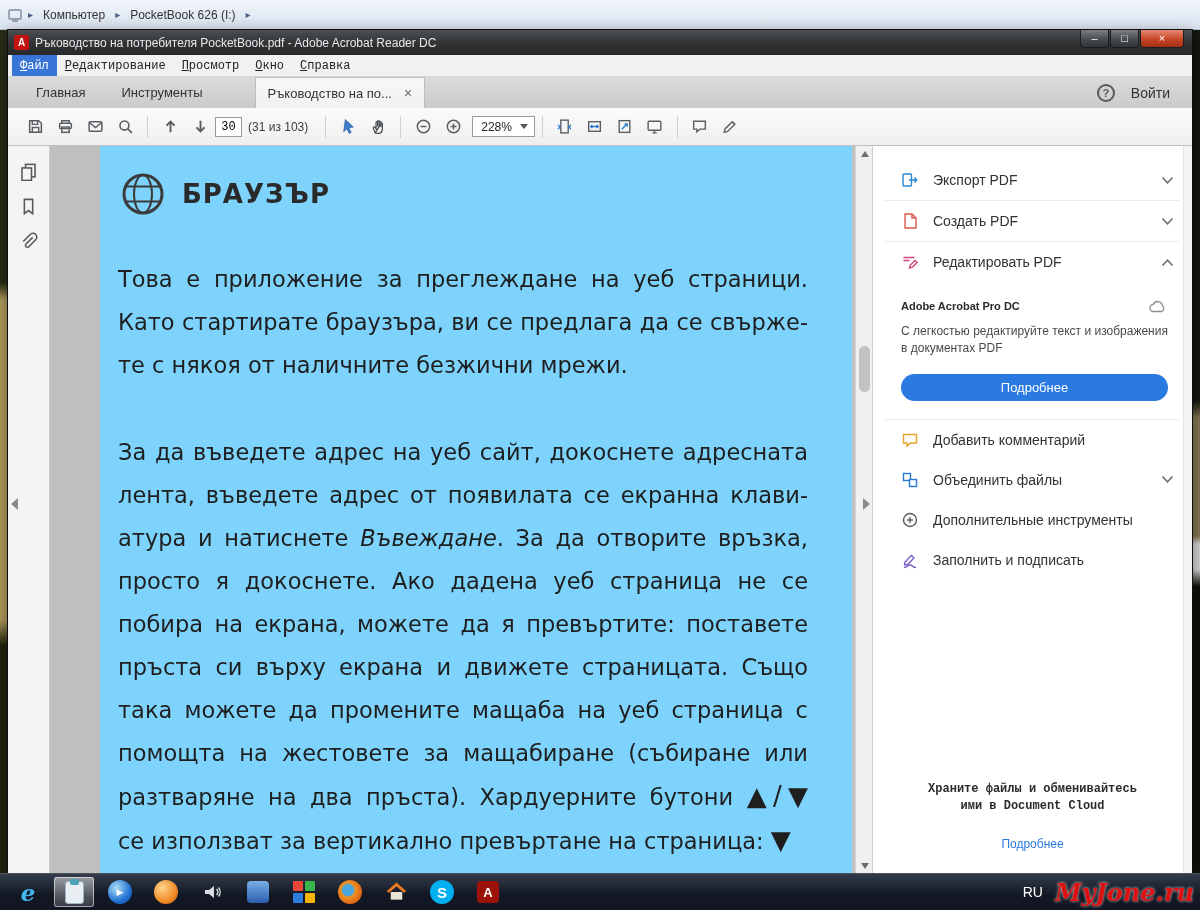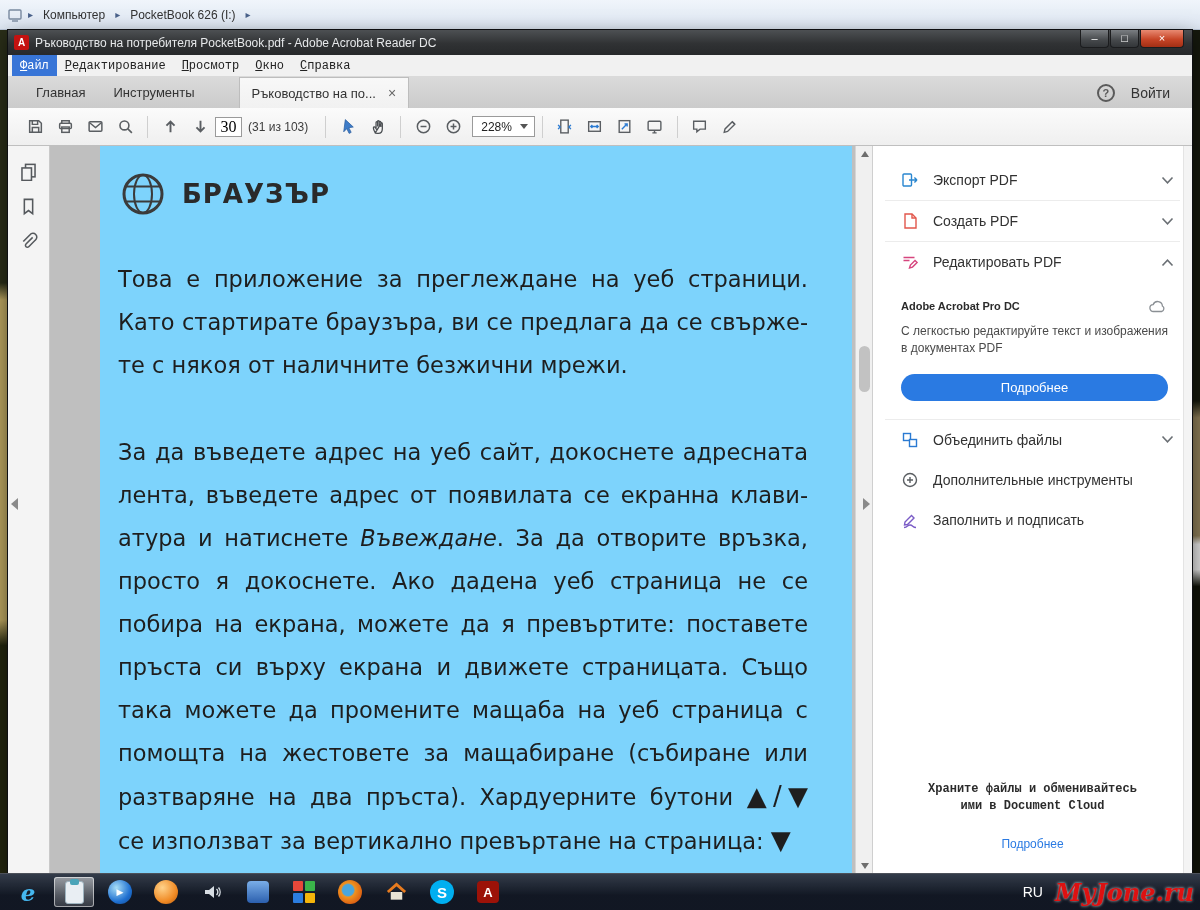--- a/index.html
+++ b/index.html
@@ -35,37 +35,37 @@
     border-radius:0 0 4px 4px; cursor:default; }
   .win-btn.close { width:44px; background:linear-gradient(#e88a72,#c74527 55%,#a32f15); }
 
   .menubar { height:22px; background:#f1f1f1; border-bottom:1px solid #dadada;
     display:flex; align-items:stretch; padding-left:4px; font-size:12px; color:#222; flex:0 0 auto;font-family:Liberation Mono, monospace; }
   .menu-item { padding:4px 8px 3px; }
   .menu-item.sel { background:#3875d7; color:#fff; }
   .accel { text-decoration:underline; }
 
   .tabbar { height:31px; background:linear-gradient(#dadada,#cbcbcb); display:flex; align-items:stretch;
-    padding-left:14px; font-size:13px; color:#333; flex:0 0 auto; }
+    padding-left:14px; font-size:13px; color:#333; flex:0 0 auto;gap:8px; }
   .tab { padding:0 14px; line-height:31px; }
   .doc-tab { margin-left:30px; background:linear-gradient(#f8f8f8,#f1f1f1);
     border:1px solid #bdbdbd; border-bottom:none; display:flex; align-items:center; gap:12px;
     padding:0 12px; font-size:13px; }
   .tab-close { color:#666; font-size:14px; }
   .tab-right { margin-left:auto; display:flex; align-items:center; gap:16px; padding-right:22px; }
   .help-circle { width:18px; height:18px; border:2px solid #5a5a5a; border-radius:50%;
     font-size:11px; font-weight:bold; color:#5a5a5a; display:flex; align-items:center; justify-content:center; }
   .signin { font-size:14px; color:#333; }
 
   .toolbar { height:38px; background:linear-gradient(#fbfbfb,#efefef); border-bottom:1px solid #bfbfbf;
     display:flex; align-items:center; padding:0 12px; flex:0 0 auto; }
   .tbtn { width:30px; height:28px; display:flex; align-items:center; justify-content:center; border-radius:3px; }
   .tsep { width:1px; height:22px; background:#cfcfcf; margin:0 7px; }
-  .page-input { width:27px; height:20px; border:1px solid #9a9a9a; font-size:16px; text-align:center;
-    font-family:Liberation Serif, serif; background:#fff; }
+  .page-input { width:27px; height:20px; border:1px solid #9a9a9a; font-size:12px; text-align:center;
+    font-family:Liberation Mono, monospace; background:#fff; }
   .page-count { font-size:12px; color:#3c3c3c; margin:0 10px 0 6px; white-space:nowrap; }
   .zoom-box { height:21px; border:1px solid #9a9a9a; background:#fff; display:flex; align-items:center;
     font-size:12px; color:#222; padding:0 6px 0 8px; gap:8px; margin-left:4px; }
   .caret-down { width:0; height:0; border-left:4px solid transparent; border-right:4px solid transparent; border-top:5px solid #555; }
 
   .main { flex:1; display:flex; min-height:0; position:relative; }
 
   .rail { width:42px; background:#f4f4f4; border-right:1px solid #c9c9c9; flex:0 0 auto;
     display:flex; flex-direction:column; align-items:center; padding-top:16px; gap:16px; }
 
@@ -413,20 +413,28 @@
                 <path d="M5.5 13.5a3.4 3.4 0 01-.4-6.8A4.8 4.8 0 0114.4 8a3 3 0 01-.8 5.5z"></path>
               </svg>
             </span>
         </div>
         <div class="promo-desc">С легкостью редактируйте текст и изображения в документах PDF</div>
         <div class="promo-btn">Подробнее</div>
       </div>
       <div class="pdiv"></div>
       <div class="prow">
         <span>
+            <svg width="18" height="18" viewBox="0 0 18 18" fill="none" stroke="#e3a72f" stroke-width="1.5">
+              <path d="M2.5 3.5h13v8.5h-6l-3.5 3v-3h-3.5z"></path>
+            </svg>
+          </span>
+        <span class="lbl">Добавить комментарий</span>
+      </div>
+      <div class="prow">
+        <span>
             <svg width="18" height="18" viewBox="0 0 18 18" fill="none" stroke="#2a7ad2" stroke-width="1.4">
               <rect x="2.5" y="2.5" width="7" height="7"></rect>
               <rect x="8.5" y="8.5" width="7" height="7" fill="#fff"></rect>
             </svg>
           </span>
         <span class="lbl">Объединить файлы</span>
         <span>
             <svg width="13" height="9" viewBox="0 0 13 9" fill="none" stroke="#6a6f74" stroke-width="1.6">
               <path d="M1.5 1.5L6.5 6.8 11.5 1.5"></path>
             </svg>

